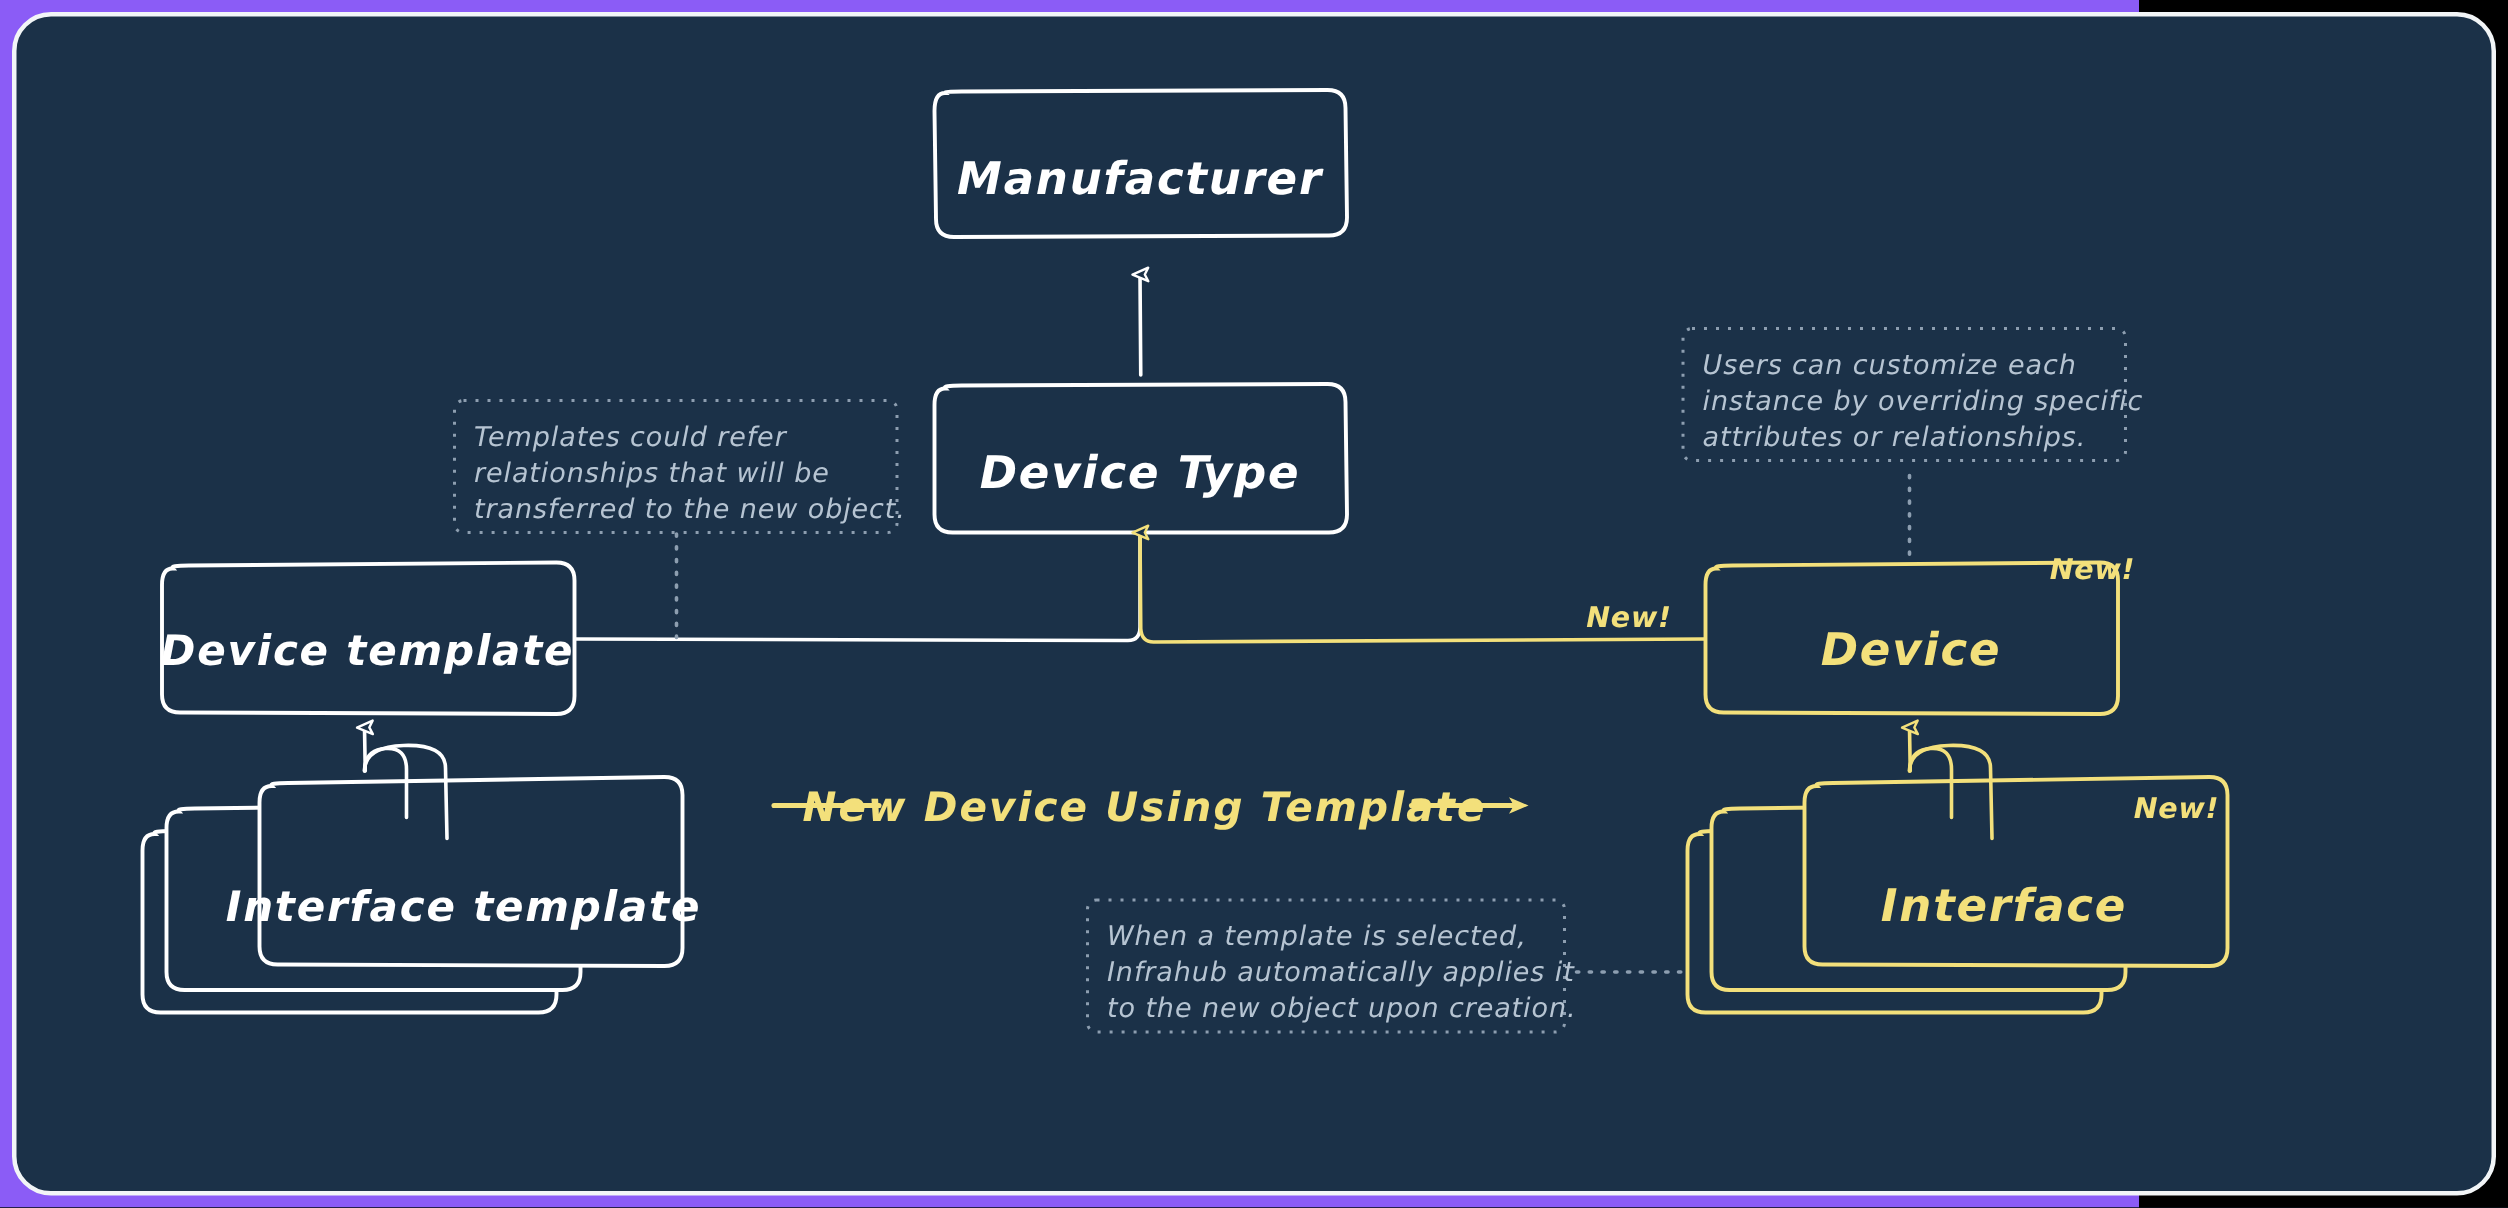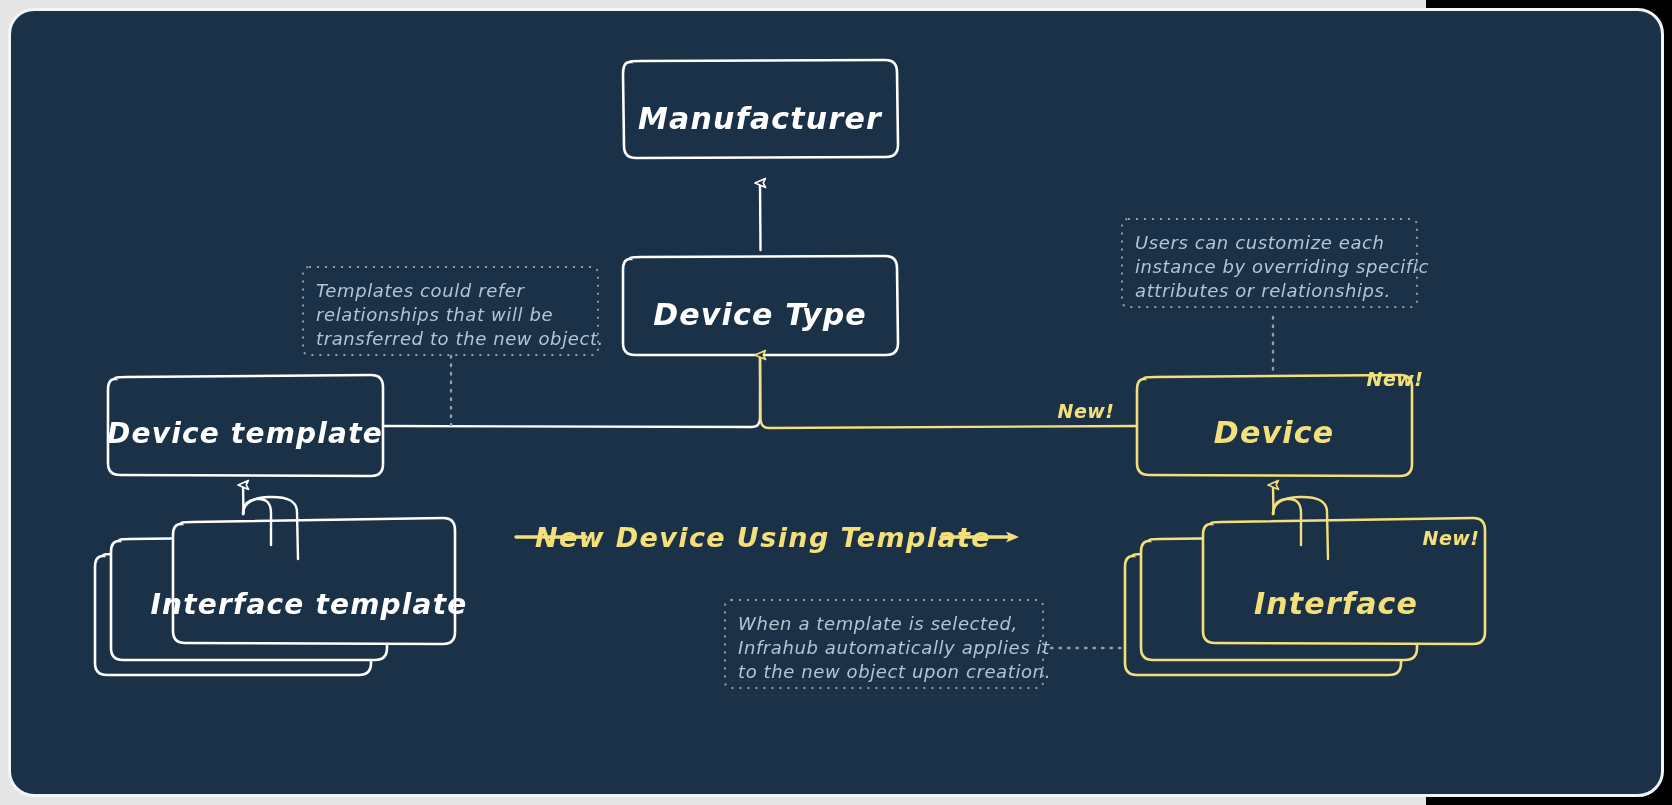--- a/index.html
+++ b/index.html
@@ -1,18 +1,18 @@
 <!DOCTYPE html>
 <html><head>
 <meta charset="utf-8">
 <style>
   html,body{margin:0;padding:0;background:#000;}
   body{width:1672px;height:805px;overflow:hidden;
        font-family:"DejaVu Sans",sans-serif;}
-  #stage{position:relative;width:1426px;height:805px;background:#e5e5e5;}
+  #stage{position:relative;width:1426px;height:805px;background:#8b5cf6;}
   #frame{position:absolute;left:8px;top:8px;width:1656px;height:789px;
          background:#1b3148;border:3px solid #f2f5f7;border-radius:26px;
          box-sizing:border-box;overflow:hidden;}
   svg.layer{position:absolute;left:0;top:0;width:1656px;height:789px;overflow:visible;}
   .nodeLabel{
     font-family:"DejaVu Sans",sans-serif;
     font-style:italic;
     font-weight:700;
     letter-spacing:1.2px;
   }

